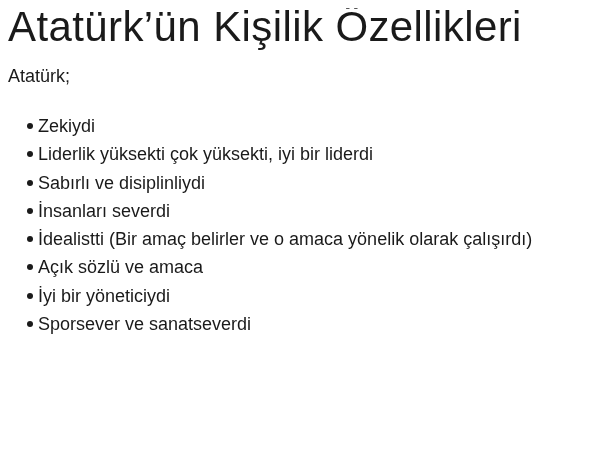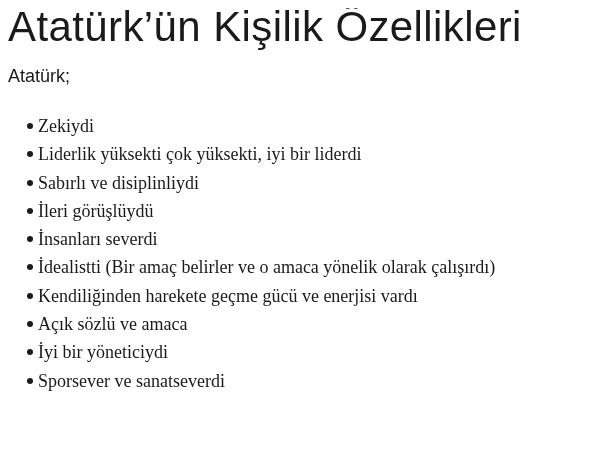--- a/index.html
+++ b/index.html
@@ -23,21 +23,20 @@
   .intro {
     font-size: 18px;
     line-height: 21px;
     margin: 16px 0 3px 0;
   }
   ul.traits {
     list-style: none;
     margin: 25px 0 0 0;
     padding: 0 0 0 30px;
     font-size: 18px;
-    font-family: Liberation Serif, serif;
   }
   ul.traits li {
     position: relative;
     line-height: 28.3px;
     white-space: nowrap;
   }
   ul.traits li::before {
     content: "";
     position: absolute;
     left: -11px;
@@ -52,20 +51,18 @@
 <body>
 
 <h1 class="page-title">Atatürk’ün Kişilik Özellikleri</h1>
 
 <p class="intro">Atatürk;</p>
 
 <ul class="traits">
   <li>Zekiydi</li>
   <li>Liderlik yüksekti çok yüksekti, iyi bir liderdi</li>
   <li>Sabırlı ve disiplinliydi</li>
-  <li>İleri görüşlüydü</li>
   <li>İnsanları severdi</li>
   <li>İdealistti (Bir amaç belirler ve o amaca yönelik olarak çalışırdı)</li>
-  <li>Kendiliğinden harekete geçme gücü ve enerjisi vardı</li>
   <li>Açık sözlü ve amaca</li>
   <li>İyi bir yöneticiydi</li>
   <li>Sporsever ve sanatseverdi</li>
 </ul>
 
 </body></html>

